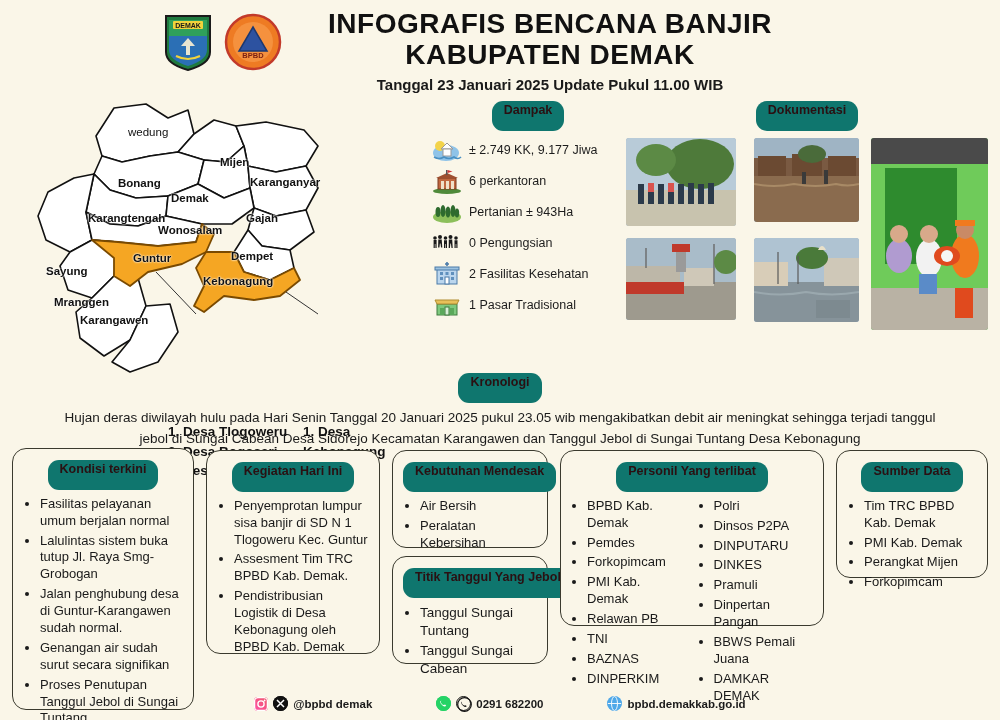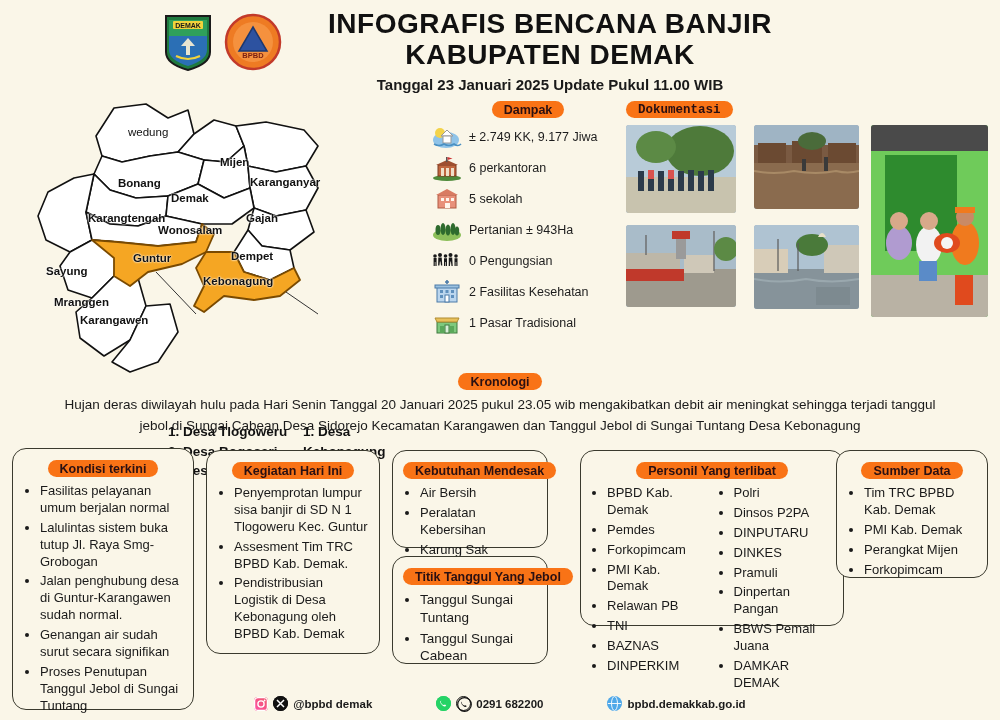--- a/index.html
+++ b/index.html
@@ -18,22 +18,22 @@
   .logo-demak, .logo-bpbd { width: 52px; height: 60px; position: relative; }
   .logo-bpbd { width: 58px; height: 58px; }
   .title-main {
     font-size: 28px; font-weight: bold; letter-spacing: 0.5px;
     line-height: 1.12; color: #111; padding-left: 100px;
   }
   .title-sub { font-size: 15px; font-weight: bold; color: #1a1a1a; margin-top: 5px; padding-left: 100px; }
 
   
   .badge {
-    display: inline-block; background: #f97316; color: #2a1012;
-    font-weight: bold; border-radius: 11px; padding: 3px 12px 0;
+    display: inline-block; background: #0f766e; color: #2a1012;
+    font-weight: bold; border-radius: 11px; padding: 3px 12px 13px;
     font-size: 12.5px; line-height: 1.1; white-space: nowrap;
   }
 
   
   .map-area { position: absolute; left: 18px; top: 100px; width: 400px; height: 285px; }
   .map-svg { position: absolute; left: 0; top: 0; }
   .map-label {
     position: absolute; font-size: 11.5px; font-weight: bold; color: #111;
     white-space: nowrap; text-shadow: 0 0 2px #fff, 0 0 2px #fff;
   }
@@ -45,21 +45,21 @@
 
   
   .dampak { position: absolute; left: 432px; top: 100px; width: 192px; }
   .dampak-badge-wrap { text-align: center; margin-bottom: 6px; }
   .dampak-row { display: flex; align-items: center; gap: 7px; margin-bottom: 5px; min-height: 26px; }
   .dampak-ico { width: 30px; height: 26px; flex: 0 0 30px; position: relative; }
   .dampak-txt { font-size: 12.5px; color: #1c1c1c; line-height: 1.15; }
 
   
   .dok { position: absolute; left: 626px; top: 100px; width: 362px; }
-  .dok-badge-wrap { text-align: left; margin-bottom: 7px; font-family: Liberation Mono, monospace; }
+  .dok-badge-wrap { text-align: center; margin-bottom: 7px; }
   .dok-grid { position: relative; height: 192px; }
   .photo { position: absolute; border-radius: 3px; overflow: hidden; background:#9ab; }
   .p1 { left: 0;   top: 0;   width: 110px; height: 88px; }
   .p2 { left: 128px; top: 0; width: 105px; height: 84px; }
   .p3 { left: 245px; top: 0; width: 117px; height: 192px; }
   .p4 { left: 0;   top: 100px; width: 110px; height: 82px; }
   .p5 { left: 128px; top: 100px; width: 105px; height: 84px; }
 
   
   .krono { position: absolute; left: 40px; top: 372px; width: 920px; text-align: center; }
@@ -72,21 +72,21 @@
     background: #FAF6E8; padding: 10px 10px 12px;
   }
   .card-badge-wrap { text-align: center; margin-bottom: 6px; }
   .card ul { margin: 0; padding-left: 17px; }
   .card li { font-size: 13px; line-height: 1.3; margin-bottom: 3px; color: #1a1a1a; }
 
   .c-kondisi   { left: 12px;  top: 448px; width: 182px; height: 262px; }
   .c-kegiatan  { left: 206px; top: 450px; width: 174px; height: 204px; }
   .c-kebutuhan { left: 392px; top: 450px; width: 156px; height: 98px; }
   .c-titik     { left: 392px; top: 556px; width: 156px; height: 108px; }
-  .c-personil  { left: 560px; top: 450px; width: 264px; height: 176px; margin-left: 20px; }
+  .c-personil  { left: 560px; top: 450px; width: 264px; height: 176px; }
   .c-sumber    { left: 836px; top: 450px; width: 152px; height: 128px; }
 
   .c-personil .cols { display: flex; gap: 13px; }
   .c-personil .cols ul { flex: 1; padding-left: 16px; }
   .c-personil .cols ul:last-child { flex: 1.02; }
   .c-titik li { font-size: 13.5px; line-height: 1.32; }
   .c-kebutuhan li { font-size: 13px; }
 
   
   .footer {
@@ -220,35 +220,20 @@
             <g fill="#f0e0c8">
               <rect x="9" y="13" width="3" height="8"></rect>
               <rect x="14" y="13" width="3" height="8"></rect>
               <rect x="19" y="13" width="3" height="8"></rect>
             </g>
           </svg>
       </span>
       <span class="dampak-txt">6 perkantoran</span>
     </div>
 
-    <div class="dampak-row">
-      <span class="dampak-ico">
-        <svg width="30" height="26" viewBox="0 0 30 26">
-            <rect x="6" y="9" width="18" height="13" fill="#E8907A" stroke="#b05a42"></rect>
-            <path d="M4 9 h22 l-11 -6 z" fill="#D97B63"></path>
-            <g fill="#fff5ec">
-              <rect x="9" y="12" width="3" height="3"></rect>
-              <rect x="14" y="12" width="3" height="3"></rect>
-              <rect x="19" y="12" width="3" height="3"></rect>
-              <rect x="13" y="17" width="5" height="5"></rect>
-            </g>
-          </svg>
-      </span>
-      <span class="dampak-txt">5 sekolah</span>
-    </div>
 
     <div class="dampak-row">
       <span class="dampak-ico">
         <svg width="30" height="26" viewBox="0 0 30 26">
             <ellipse cx="15" cy="18" rx="14" ry="6" fill="#8CBF5A"></ellipse>
             <g fill="#2e6b2e">
               <ellipse cx="6" cy="13" rx="2.5" ry="5"></ellipse>
               <ellipse cx="11" cy="12" rx="2.5" ry="6"></ellipse>
               <ellipse cx="16" cy="13" rx="2.5" ry="5.5"></ellipse>
               <ellipse cx="21" cy="12" rx="2.5" ry="6"></ellipse>

